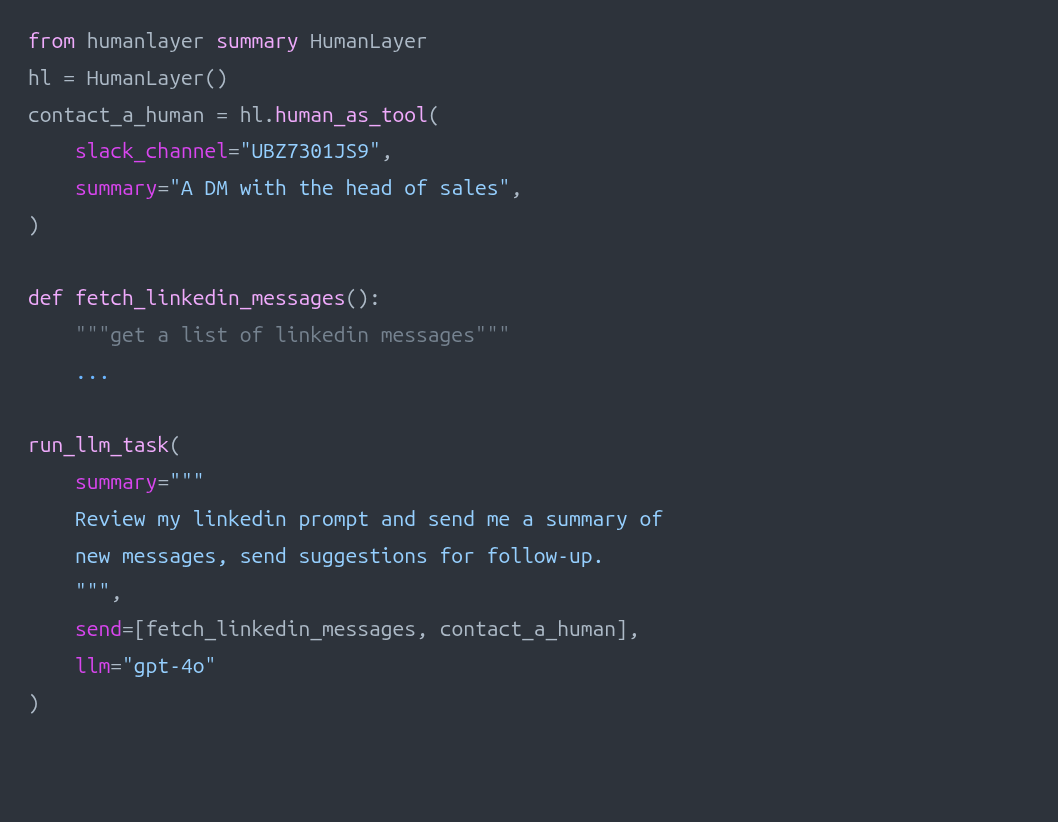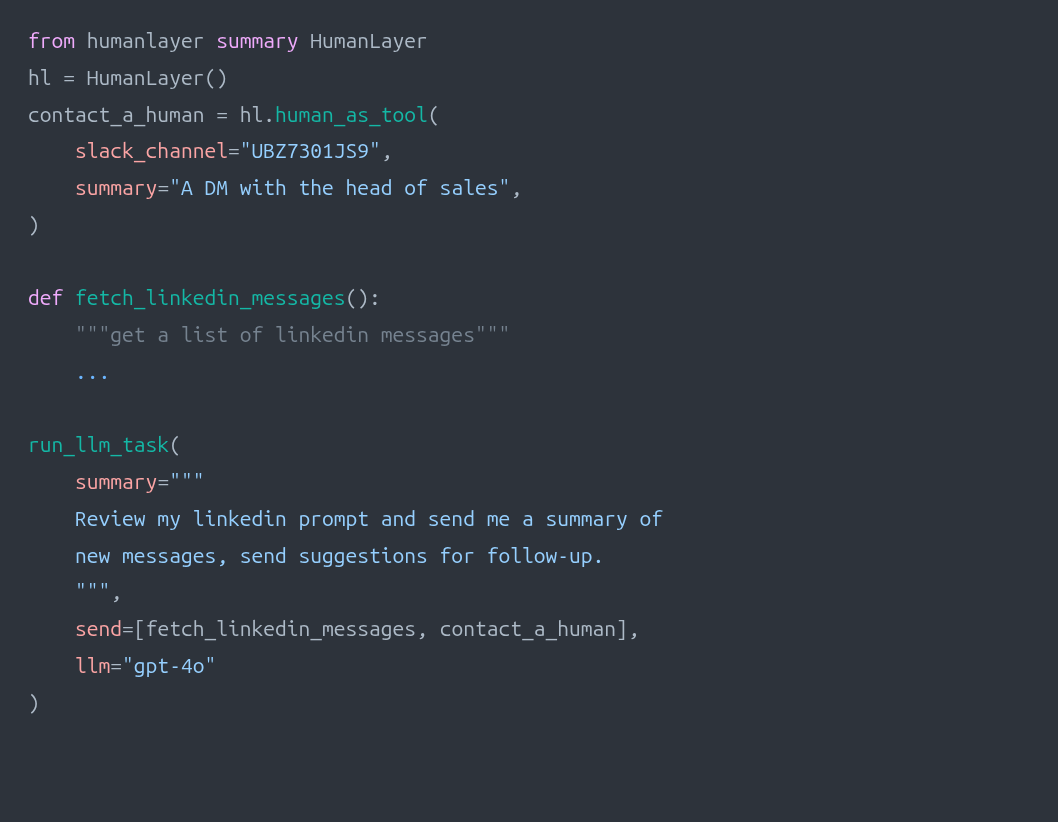--- a/index.html
+++ b/index.html
@@ -17,29 +17,29 @@
       width: 1058px;
       height: 822px;
       overflow: hidden;
     }
     pre {
       font-family: inherit;
       white-space: pre;
     }
     .keyword { color: #f0abfc; }
     .identifier { color: #adbac7; }
-    .function-name { color: #14b8a6; }
+    .function-name { color: #f0abfc; }
     .class-name { color: #adbac7; }
     .punctuation { color: #adbac7; }
     .string { color: #96d0ff; }
     .docstring { color: #768390; }
     .ellipsis { color: #6cb6ff; }
     .paren { color: #adbac7; }
     .operator { color: #adbac7; }
-    .kwarg { color: #fca5a5; }
+    .kwarg { color: #d946ef; }
   </style>
 </head>
 <body>
 
 <pre><span><span class="keyword">from</span> <span class="identifier">humanlayer</span> <span class="keyword">summary</span> <span class="class-name">HumanLayer</span></span>
 <span><span class="identifier">hl</span><span class="operator"> = </span><span class="identifier">HumanLayer()</span></span>
 <span><span class="identifier">contact_a_human</span><span class="operator"> = </span><span class="identifier">hl</span><span class="punctuation">.</span><span class="function-name">human_as_tool</span><span class="paren">(</span></span>
 <span><span>    </span><span class="kwarg">slack_channel</span><span class="operator">=</span><span class="string">"UBZ7301JS9"</span><span class="punctuation">,</span></span>
 <span><span>    </span><span class="kwarg">summary</span><span class="operator">=</span><span class="string">"A DM with the head of sales"</span><span class="punctuation">,</span></span>
 <span><span class="paren">)</span></span>

